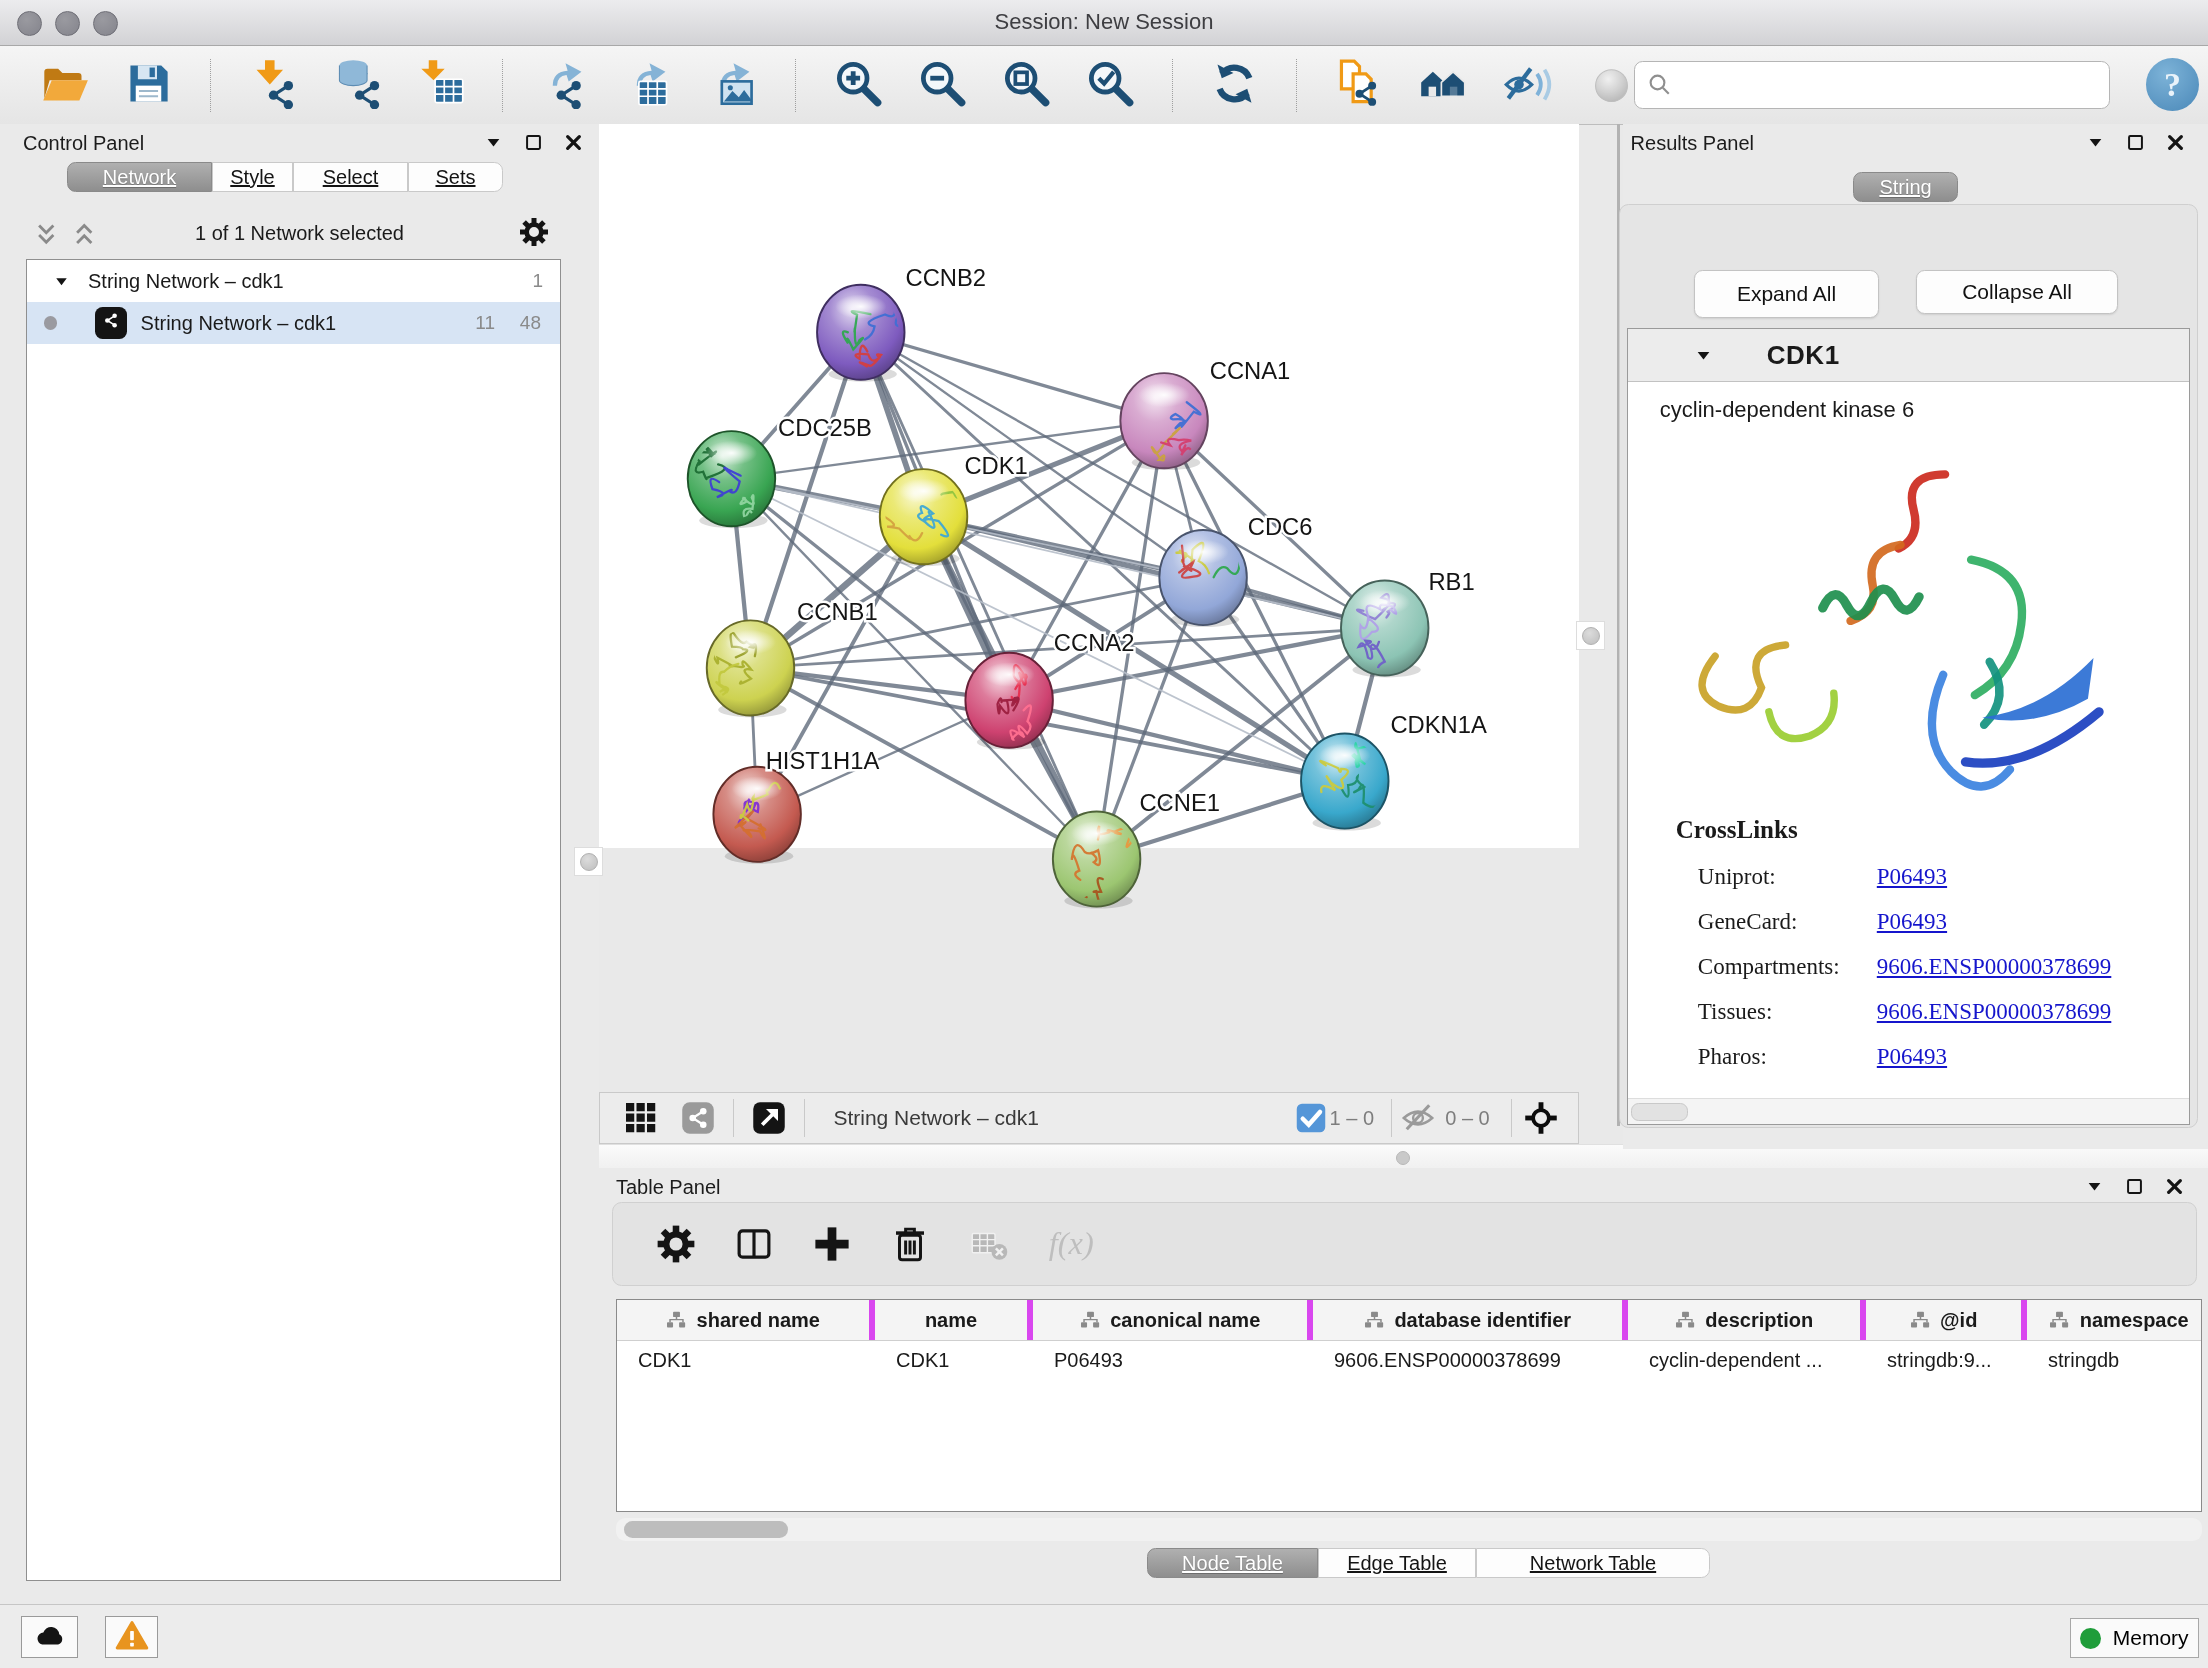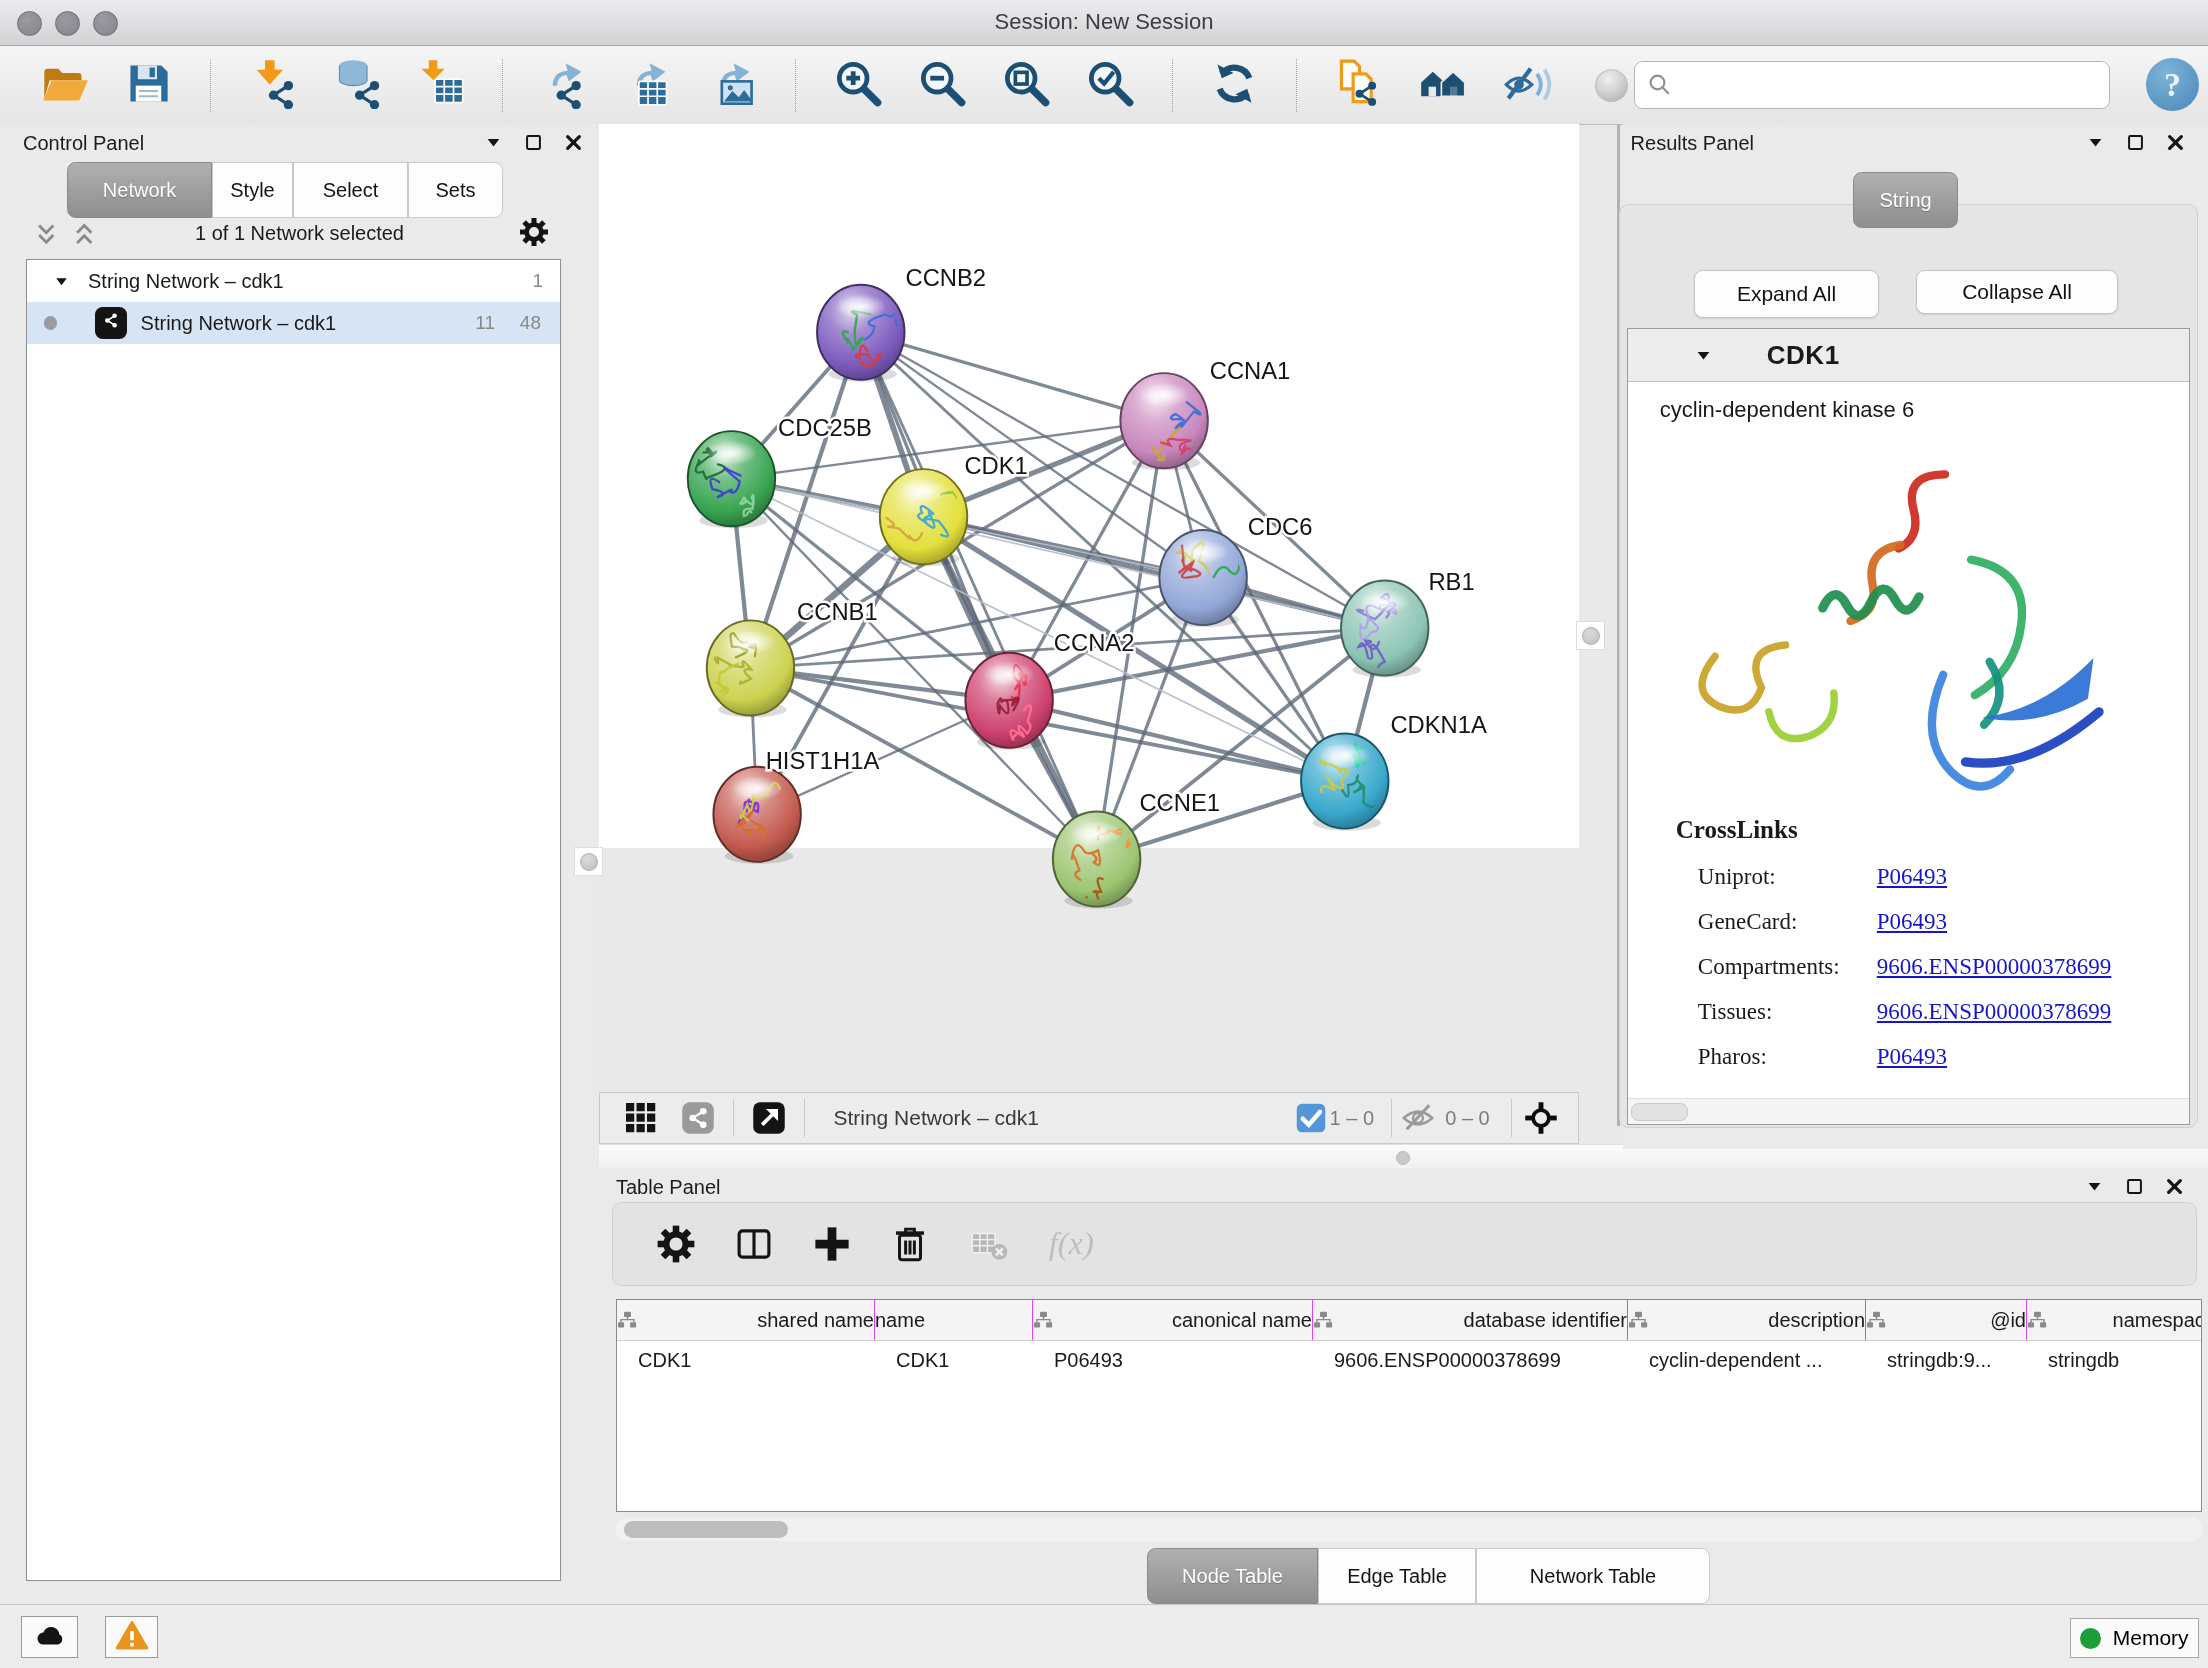--- a/index.html
+++ b/index.html
@@ -27,22 +27,22 @@
   .search-input{position:absolute;left:48px;top:1.9px;width:409px;height:38px;border:none;outline:none;
     font-size:21px;background:transparent;}
   .help-btn{position:absolute;left:2146px;top:12.4px;width:53px;height:53px;border-radius:50%;border:none;
     background:radial-gradient(circle at 38% 30%,#7db3d8,#4a88b8);color:#eaf3fa;font-size:34px;
     font-weight:bold;font-family:"Liberation Serif",serif;}
   
   .panel-title{font-size:20px;color:#1c1c1c;}
   .panel-ctrls{position:absolute;right:15px;top:0;display:flex;gap:19px;align-items:center;}
   .panel-ctrls span{width:21px;height:21px;display:inline-block;}
   .panel-ctrls svg{width:21px;height:21px;}
-  .tab{display:flex;align-items:center;justify-content:center;font-size:20px;height:56px;
-    background:#fdfdfd;border:1px solid #c9c9c9;color:#141414;box-sizing:border-box;}
+  .tab{display:flex;align-items:center;justify-content:center;font-size:20px;height:30px;
+    background:#fdfdfd;border:1px solid #c9c9c9;color:#141414;box-sizing:border-box;text-decoration:underline;}
   .tab.active{background:linear-gradient(#b0b0b0,#8e8e8e);color:#fff;border-color:#8a8a8a;
     text-shadow:0 1px 1px rgba(0,0,0,.25);}
   .tab:first-child{border-radius:8.6px 0 0 8.6px;}
   .tab:last-child{border-radius:0 8.6px 8.6px 0;}
   .btn{background:#fdfdfd;border:1px solid #c3c3c3;border-radius:8.6px;font-size:21px;color:#111;
     display:flex;align-items:center;justify-content:center;box-shadow:0 1px 1.9px rgba(0,0,0,.10);}
   
   .control-panel{position:absolute;left:0;top:124px;width:599px;height:1480px;background:#eaeaea;}
   .cp-titlebar{position:absolute;left:23px;top:7.6px;right:0;height:28.5px;}
   .cp-tabs{position:absolute;left:67px;top:38px;display:flex;}
@@ -111,22 +111,22 @@
     border:1px solid #d0d0d0;border-radius:9.5px;display:flex;align-items:center;gap:36px;padding-left:42px;
     box-sizing:border-box;}
   .tp-tool{width:42px;height:42px;border:none;background:transparent;padding:0;}
   .tp-tool svg{width:42px;height:42px;}
   .tp-tool.fx{width:80px;}
   .tp-tool.fx svg{width:80px;height:42px;}
   .tp-tool.dim{opacity:.5;}
   .tp-table{position:absolute;left:17px;top:131px;width:1586px;height:213px;background:#fff;
     border:1.9px solid #8a8a8a;box-sizing:border-box;overflow:hidden;}
   .tp-head{display:flex;height:40px;background:#f4f4f4;border-bottom:1px solid #cfcfcf;}
-  .th{display:flex;align-items:center;justify-content:space-between;gap:9.5px;font-size:20px;flex:none;
-    border-right:1px solid #d946ef;box-sizing:border-box;overflow:hidden;white-space:nowrap;}
+  .th{display:flex;align-items:center;justify-content:center;gap:9.5px;font-size:20px;flex:none;
+    border-right:6px solid #d946ef;box-sizing:border-box;overflow:hidden;white-space:nowrap;font-weight:bold;}
   .th svg{width:21px;height:19px;flex:none;}
   .tp-row{display:flex;height:38px;}
   .td{display:flex;align-items:center;padding-left:21px;font-size:20px;flex:none;box-sizing:border-box;
     overflow:hidden;white-space:nowrap;}
   .tp-scroll{position:absolute;left:17px;top:350px;width:1586px;height:23px;background:#f1f1f1;
     border-radius:9.5px;}
   .tp-scroll i{position:absolute;left:7.6px;top:2.9px;width:164px;height:17px;border-radius:8.6px;background:#bdbdbd;}
   .tp-tabs{position:absolute;left:536px;top:380px;display:flex;margin-left:12px;}
   
   .bottom-bar{position:absolute;left:0;top:1604px;width:2208px;height:65px;background:#ececec;

